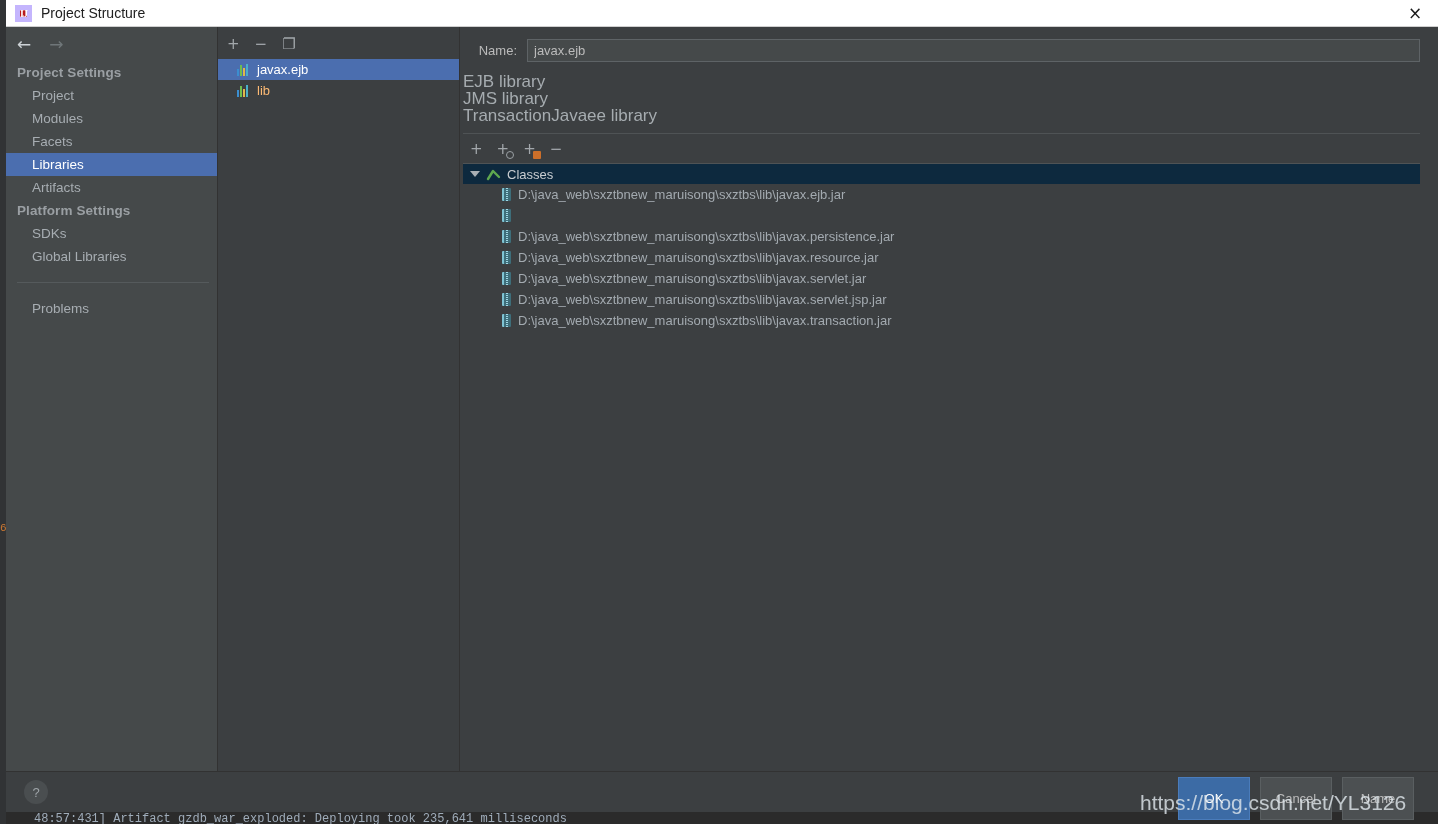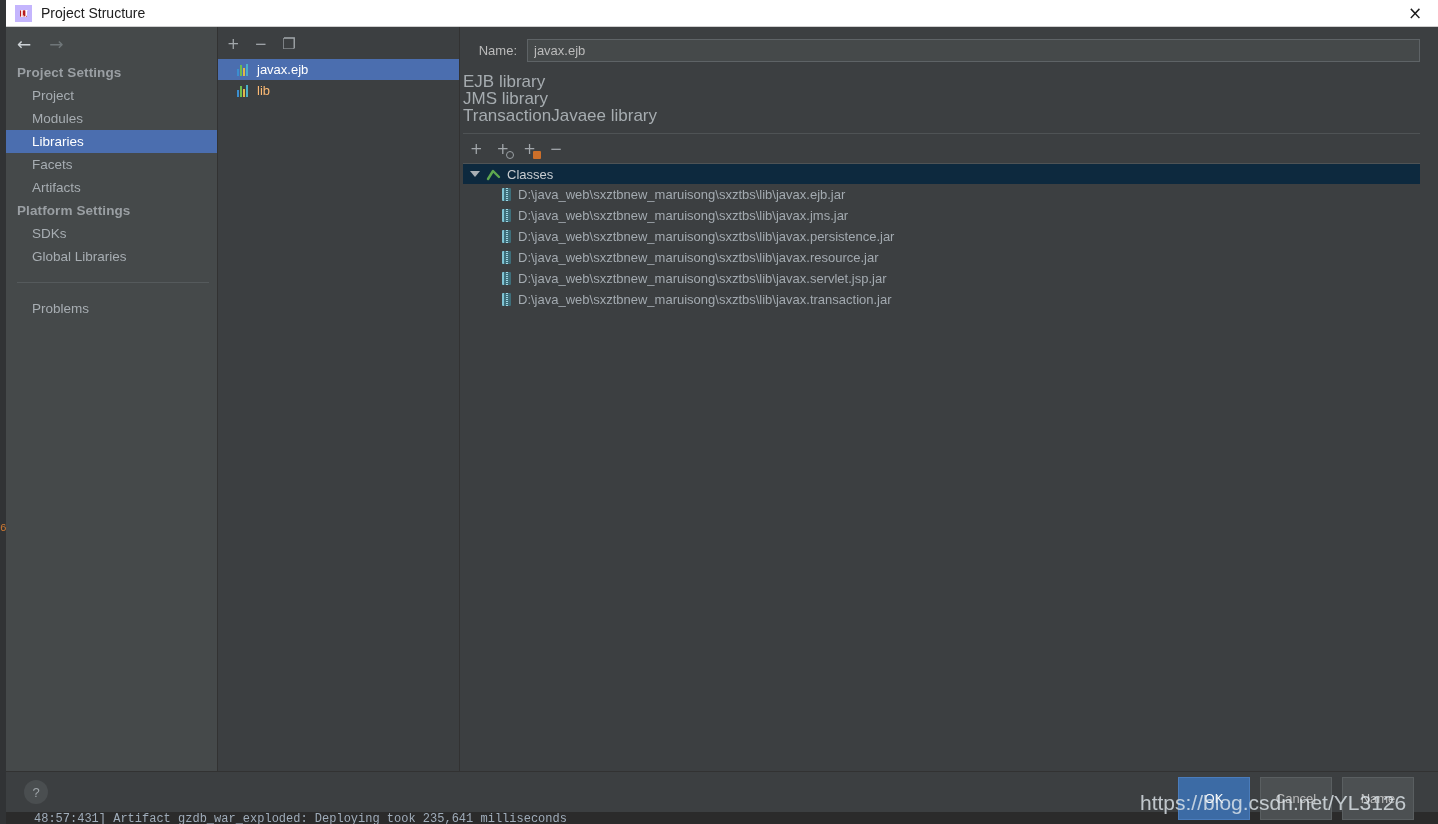--- a/index.html
+++ b/index.html
@@ -282,22 +282,22 @@
       <div class="nav-pane">
         <div class="nav-arrows">
           <span class="arrow back">←</span>
           <span class="arrow fwd">→</span>
         </div>
 
         <div class="nav-list">
           <div class="nav-group">Project Settings</div>
           <div class="nav-item">Project</div>
           <div class="nav-item">Modules</div>
+          <div class="nav-item">Facets</div>
           <div class="nav-item selected">Libraries</div>
-          <div class="nav-item">Facets</div>
           <div class="nav-item">Artifacts</div>
 
           <div class="nav-group">Platform Settings</div>
           <div class="nav-item">SDKs</div>
           <div class="nav-item">Global Libraries</div>
 
           <div class="nav-sep"></div>
           <div class="nav-item">Problems</div>
         </div>
       </div>
@@ -366,29 +366,32 @@
             </svg>
             <span class="root-label">Classes</span>
           </div>
 
           <div class="tree-row">
             <span class="jar-icon"></span>
             <span class="path">D:\java_web\sxztbnew_maruisong\sxztbs\lib\javax.ejb.jar</span>
           </div>
           <div class="tree-row">
             <span class="jar-icon"></span>
-            <span class="path">D:\java_web\sxztbnew_maruisong\sxztbs\lib\javax.jms.jar</span>
           </div>
           <div class="tree-row">
             <span class="jar-icon"></span>
             <span class="path">D:\java_web\sxztbnew_maruisong\sxztbs\lib\javax.persistence.jar</span>
           </div>
           <div class="tree-row">
             <span class="jar-icon"></span>
             <span class="path">D:\java_web\sxztbnew_maruisong\sxztbs\lib\javax.resource.jar</span>
+          </div>
+          <div class="tree-row">
+            <span class="jar-icon"></span>
+            <span class="path">D:\java_web\sxztbnew_maruisong\sxztbs\lib\javax.servlet.jar</span>
           </div>
           <div class="tree-row">
             <span class="jar-icon"></span>
             <span class="path">D:\java_web\sxztbnew_maruisong\sxztbs\lib\javax.servlet.jsp.jar</span>
           </div>
           <div class="tree-row">
             <span class="jar-icon"></span>
             <span class="path">D:\java_web\sxztbnew_maruisong\sxztbs\lib\javax.transaction.jar</span>
           </div>
         </div>

